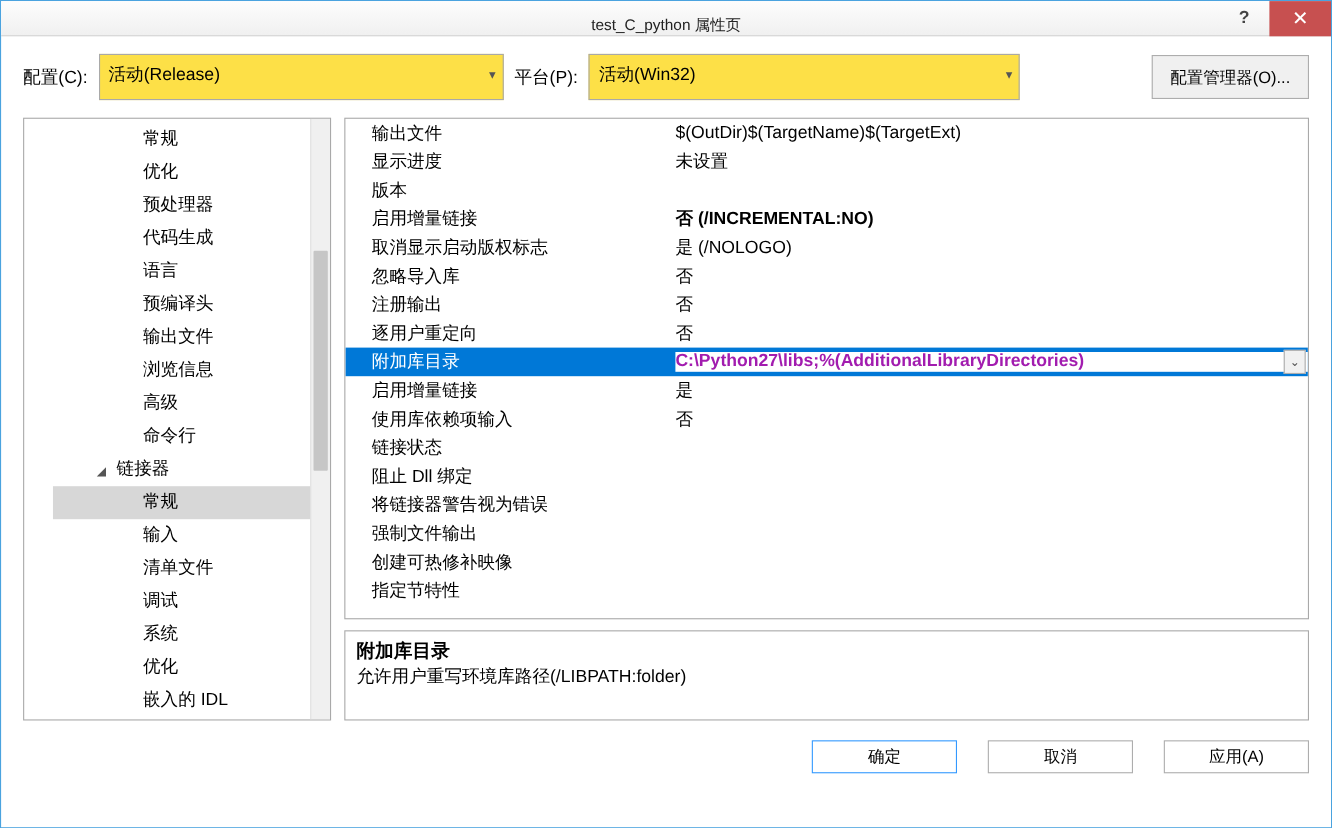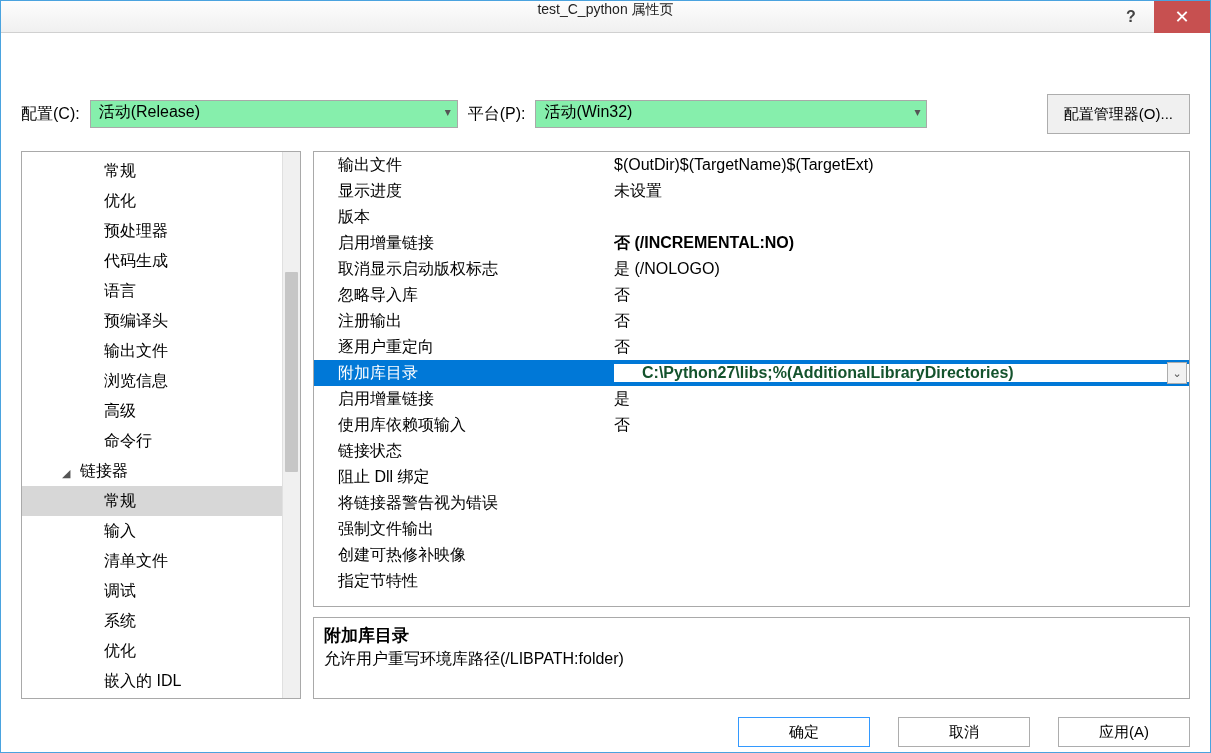--- a/index.html
+++ b/index.html
@@ -10,21 +10,21 @@
     width: 1211px;
     height: 753px;
     overflow: hidden;
     border: 1px solid #4aa3df;
   }
   .titlebar {
     height: 32px;
     background: linear-gradient(#fdfdfd, #f0f0f0);
     border-bottom: 1px solid #d0d0d0;
     display: flex;
-    align-items: flex-start;
+    align-items: flex-end;
     justify-content: center;
     position: relative;
   }
   .titlebar .title-text { font-size: 14px; color: #222; }
   .titlebar .win-controls {
     position: absolute; right: 0; top: 0;
     display: flex; height: 32px;
   }
   .win-btn {
     width: 46px; height: 32px;
@@ -36,27 +36,26 @@
     width: 56px;
     background: #c75050; color:#fff; font-size:18px;
   }
   .win-close::after { content:"✕"; }
 
   .toolbar {
     display:flex; align-items:center;
     padding: 12px 20px 0 20px;
     gap: 10px;
     height: 62px;
-    margin-top: 44px;
   }
   .toolbar label { font-size: 16px; }
   .combo {
-    height: 28px;
+    height: 42px;
     border: 1px solid #a9a9a9;
-    background: #86efac;
+    background: #fde047;
     display:flex; align-items:center;
     padding: 0 6px 4px 8px;
     justify-content: space-between;
     font-size: 16px;
   }
   .combo .chev { font-size:12px; color:#555; margin-left:8px; }
   .combo-config { width: 368px; }
   .combo-platform { width: 392px; }
   .btn {
     height: 30px;
@@ -74,20 +73,21 @@
     padding: 12px 20px 0 20px;
     gap: 12px;
     height: 560px;
   }
   .tree-panel {
     width: 280px;
     border: 1px solid #a9a9a9;
     background: #fff;
     position: relative;
     overflow: hidden;
+    padding-left: 26px;
   }
   .tree-scroll {
     position:absolute; right:0; top:0; bottom:0; width:18px;
     background:#f0f0f0;
     border-left:1px solid #e0e0e0;
   }
   .tree-thumb {
     position:absolute; left:2px; right:2px;
     top:120px; height:200px;
     background:#c6c6c6;
@@ -128,21 +128,21 @@
   }
   .prop-row {
     display:flex;
     height:26px;
     align-items:center;
   }
   .prop-row .k { width:300px; padding-left:24px; font-size:16px; }
   .prop-row .v { flex:1; font-size:16px; padding-right:28px; white-space:nowrap; overflow:hidden; text-overflow:ellipsis;}
   .prop-row.selected { background:#0078d7; color:#fff; }
   .prop-row.selected .k, .prop-row.selected .v { color:#fff; }
-  .prop-row.selected .v { background:#fff; color:#14532d; font-weight:bold;padding-left:28px; }
+  .prop-row.selected .v { background:#fff; color:#a21caf; font-weight:bold; }
   .prop-row .v.bold { font-weight:bold; }
   .prop-dd-btn {
     position:absolute; right:2px; top:208px;
     width:20px; height:22px;
     border:1px solid #adadad;
     background:#f1f1f1;
     display:flex; align-items:center; justify-content:center;
     font-size:11px; color:#555;
   }
 

